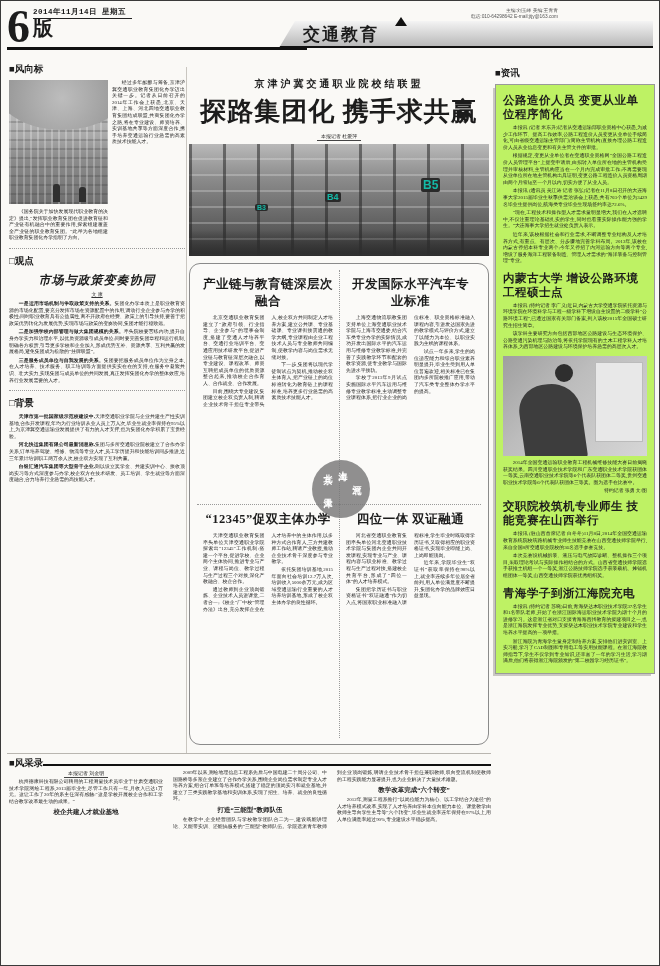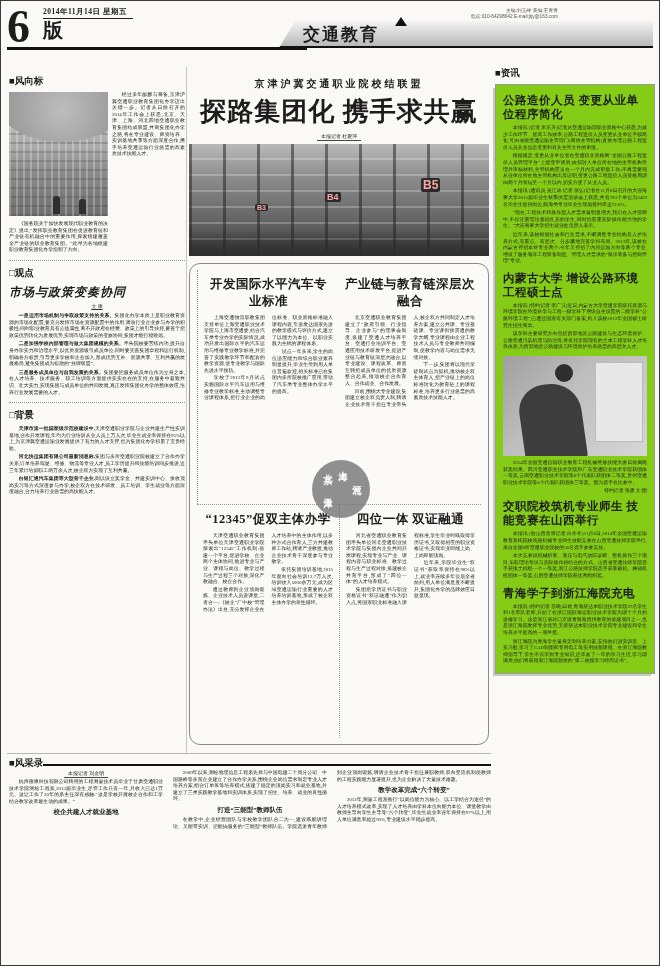--- a/index.html
+++ b/index.html
@@ -5,21 +5,21 @@
   * { margin:0; padding:0; box-sizing:border-box; }
   html,body { background:#e8e6e2; }
   .page {
     position:relative; width:660px; height:966px; margin:0 auto;
     background:#faf9f6; border:1px solid #3a3a3a; overflow:hidden;
     font-family:"Liberation Serif","DejaVu Serif",serif; color:#1c1c1c;
   }
   
   .masthead { position:absolute; top:4px; left:6px; right:6px; height:58px; }
   .big6 { font-family:"Liberation Serif",serif; font-size:46px; font-weight:bold; line-height:44px; float:left; }
-  .pn-right { float:left; margin-left:13px; }
+  .pn-right { float:left; margin-left:3px;font-family:Liberation Mono, monospace; }
   .mh-date { font-size:7.5px; font-weight:bold; border-bottom:1px solid #222; padding:2px 6px 1px 0; letter-spacing:.5px; }
   .ban-zi { font-size:20px; font-weight:bold; line-height:22px; }
   .rule-main { position:absolute; left:0; top:42px; width:300px; height:3px; background:#111; }
   .ribbon { position:absolute; left:272px; right:0; top:16px; height:27px;
     background:linear-gradient(#f4f4f4,#b9b9b9); border-bottom:2.5px solid #111;
     clip-path:polygon(16px 0,100% 0,100% 100%,0 100%); }
   .ribbon-label { position:absolute; left:296px; top:18px; font-size:17px; font-weight:bold; letter-spacing:2px; }
   .ribbon-tri { position:absolute; left:388px; top:12px; width:0; height:0;
     border-left:6px solid transparent; border-right:6px solid transparent; border-bottom:9px solid #111; }
   .staffbox { position:absolute; right:95px; top:3px; width:160px; text-align:right;
@@ -27,72 +27,72 @@
   .brand { position:absolute; right:0; top:0; width:92px; text-align:center; }
   .brand-cn { font-size:17px; font-weight:bold; color:#c22218; letter-spacing:1px;
     font-style:italic; font-family:"Liberation Serif",serif; white-space:nowrap; }
   .brand-en { font-size:5.2px; color:#c22218; letter-spacing:.6px; font-family:"Liberation Sans",sans-serif; margin-top:1px; }
   
   .sec-label { font-size:9.5px; font-weight:bold; font-family:"Liberation Sans",sans-serif; margin:2px 0 4px; }
   .dotted-rule { border-top:1px dotted #999; margin:6px 0; }
   p.body, .caption { font-size:4.9px; line-height:6.6px; text-align:justify; text-indent:2em; color:#222; }
   .vline { position:absolute; top:66px; width:1px; background:#c9c6c0; }
   
-  .col-left { position:absolute; left:8px; top:72px; width:176px; }
+  .col-left { position:absolute; left:8px; top:60px; width:176px; }
   .fx-row { display:flex; gap:4px; }
   .fx-photo-wrap { width:99px; flex:none; }
   .photo-building { width:99px; height:124px; background:
       linear-gradient(180deg,#cfcfcf 0%,#a9a9a9 45%,#8f8f8f 60%,#6f6f6f 100%); position:relative; overflow:hidden; }
   .photo-building:before { content:""; position:absolute; inset:0;
       background:repeating-linear-gradient(90deg,rgba(255,255,255,.25) 0 2px,transparent 2px 7px),
                  repeating-linear-gradient(0deg,rgba(60,60,60,.25) 0 2px,transparent 2px 9px); }
   .pb-dome { position:absolute; left:-12px; top:-30px; width:130px; height:80px; border-radius:50%;
       background:radial-gradient(circle at 50% 60%,#bdbdbd,#8a8a8a); }
   .pb-person { position:absolute; bottom:2px; width:7px; height:18px; background:#2f2f2f; border-radius:3px 3px 0 0; }
   .fx-caption { margin-top:5px; }
   .fx-intro { flex:1; }
   
-  .gd-title { font-size:12px; font-weight:bold; font-style:italic; letter-spacing:1px; margin:3px 0 2px; }
+  .gd-title { text-align:center; font-size:12px; font-weight:bold; font-style:italic; letter-spacing:1px; margin:3px 0 2px; }
   .gd-author { text-align:center; font-size:5px; text-decoration:underline; margin-bottom:4px; color:#333; }
   .lead-b { font-weight:bold; }
   .col-left p.body { margin-bottom:2px; }
   
   .col-center { position:absolute; left:188px; top:64px; width:300px; }
   .kicker { text-align:center; font-size:10px; font-weight:bold; letter-spacing:3px; margin-top:12px; }
   .headline { text-align:center; font-size:26px; font-weight:bold; letter-spacing:1px; margin-top:3px; font-family:"Liberation Serif",serif; }
   .byline { text-align:center; font-size:5px; margin-top:4px; }
   .byline span { border-bottom:1px solid #444; padding:0 4px 1px; }
   .photo-warehouse { margin-top:5px; width:300px; height:112px; position:relative; overflow:hidden;
       background:linear-gradient(180deg,#b9b9b9 0%,#8c8c8c 30%,#5d5d5d 75%,#3c3c3c 100%); }
   .photo-warehouse:before { content:""; position:absolute; inset:0;
       background:repeating-linear-gradient(90deg,rgba(30,30,30,.5) 0 3px,transparent 3px 34px),
                  repeating-linear-gradient(0deg,rgba(235,235,235,.28) 0 2px,transparent 2px 16px); }
   .photo-warehouse:after { content:""; position:absolute; left:0; right:0; bottom:0; height:26px;
       background:linear-gradient(180deg,transparent,#2e2e2e); }
-  .rack-label { position:absolute; color:#fca5a5; background:#2a2a2a; font-family:"Liberation Sans",sans-serif;
+  .rack-label { position:absolute; color:#14b8a6; background:#2a2a2a; font-family:"Liberation Sans",sans-serif;
       font-weight:bold; padding:0 2px; border-radius:2px; }
   .artbox { margin-top:7px; width:300px; height:482px; border:1.2px solid #8a8a8a; border-radius:11px;
       position:relative; padding:6px 7px; background:#fbfaf8; }
   .artgrid { display:grid; grid-template-columns:1fr 1fr; grid-template-rows:1fr 1fr; height:100%; }
   .cell { padding:4px 6px; position:relative; }
   .cell-r { border-left:1px dotted #9a9a9a; }
   .cell-b { border-top:1px dotted #9a9a9a; }
   .art-title { text-align:center; font-size:12.5px; font-weight:bold; letter-spacing:.5px; margin:2px 0 5px; }
   .twocol { column-count:2; column-gap:7px; height:calc(100% - 24px); overflow:hidden; }
   .twocol p { margin-bottom:1px; }
   .seal { position:absolute; left:122px; top:196px; width:58px; height:58px; border-radius:50%;
       background:rgba(120,120,120,.82); color:#fff; z-index:5; }
   .seal span { position:absolute; font-size:9px; font-weight:bold; writing-mode:vertical-rl; letter-spacing:1px; }
   .seal .s0 { left:9px;  top:7px; }
   .seal .s1 { left:24px; top:4px; }
   .seal .s2 { left:9px;  top:31px; }
   .seal .s3 { left:38px; top:18px; }
   
   .col-right { position:absolute; left:494px; top:64px; width:160px; }
-  .zx-box { border:1px solid #9a9a9a; box-shadow:-3px 3px 0 -1px #c9c7c2; padding:8px 7px 6px; background:#84cc16; }
+  .zx-box { border:1px solid #9a9a9a; box-shadow:-3px 3px 0 -1px #c9c7c2; padding:8px 7px 6px; background:#bef264; }
   .zx-title { font-size:11.5px; font-weight:bold; line-height:14px; letter-spacing:.5px; margin:6px 0 4px; }
   .zx-title:first-child { margin-top:0; }
   .zx-box p.body { margin-bottom:2px; }
   .zx-photo { width:100%; height:100px; margin:5px 0 4px; position:relative; overflow:hidden;
       background:linear-gradient(135deg,#9f9f9f 0%,#bdbdbd 40%,#d6d6d6 100%); }
   .zx-photo .fig { position:absolute; left:18px; bottom:-6px; width:62px; height:78px; border-radius:26px 30px 4px 4px;
       background:#3d3d3d; transform:rotate(-8deg); }
   .zx-photo .head { position:absolute; left:52px; top:8px; width:18px; height:18px; border-radius:50%; background:#2e2e2e; }
   .zx-photo .board { position:absolute; right:4px; top:6px; width:48px; height:80px; background:#e8e8e8;
       border:1px solid #bbb; }
@@ -169,34 +169,34 @@
     <div class="byline"><span>本报记者 杜爱萍</span></div>
 
     <div class="photo-warehouse">
       <span class="rack-label" style="left:66px; top:60px; font-size:7px;">B3</span>
       <span class="rack-label" style="left:136px; top:48px; font-size:9px;">B4</span>
       <span class="rack-label" style="left:232px; top:34px; font-size:12px;">B5</span>
     </div>
 
     <div class="artbox">
       <div class="artgrid">
+        <div class="cell">
+          <div class="art-title">产业链与教育链深层次融合</div>
+          <div class="twocol">
+            <p class="body">北京交通职业教育集团建立了“政府引领、行业指导、企业参与”的理事会制度,搭建了交通人才培养平台、交通行业培训平台、交通应用技术研发平台,促进产业链与教育链深层次融合,以专业建设、课程改革、师资互聘把成员单位的优质资源整合起来,推动校企合作育人、合作就业、合作发展。</p>
+            <p class="body">目前,围绕大专业建设,集团建立校企双负责人制,聘请企业技术骨干担任专业带头人,校企双方共同制定人才培养方案,建立公共课、专业基础课、专业课衔接贯通的教学大纲,专业课程由企业工程技术人员与专业教师共同编制,使教学内容与岗位需求无缝对接。</p>
+            <p class="body">下一步,集团将以现代学徒制试点为契机,推动校企双主体育人,把产业链上的岗位标准转化为教育链上的课程标准,培养更多行业急需的高素质技术技能人才。</p>
+          </div>
+        </div>
         <div class="cell cell-r">
           <div class="art-title">开发国际水平汽车专业标准</div>
           <div class="twocol">
             <p class="body">上海交通物流职教集团支持单位上海交通职业技术学院与上海市交通委,结合汽车类专业办学的实际情况,成功开发出国际水平的汽车运用与维修专业教学标准,并完善了实践教学环节和配套的教学资源,使专业教学与国际先进水平接轨。</p>
             <p class="body">学校于2013年9月试点实施国际水平汽车运用与维修专业教学标准,主动调整专业课程体系,把行业企业的岗位标准、职业资格标准融入课程内容,引进发达国家先进的教学模式与评价方式,建立了以能力为本位、以职业实践为主线的课程体系。</p>
             <p class="body">试点一年多来,学生的岗位适应能力和综合职业素养明显提升,毕业生受到用人单位普遍欢迎,相关标准已在集团内多所院校推广应用,带动了汽车类专业整体办学水平的提高。</p>
-          </div>
-        </div>
-        <div class="cell">
-          <div class="art-title">产业链与教育链深层次融合</div>
-          <div class="twocol">
-            <p class="body">北京交通职业教育集团建立了“政府引领、行业指导、企业参与”的理事会制度,搭建了交通人才培养平台、交通行业培训平台、交通应用技术研发平台,促进产业链与教育链深层次融合,以专业建设、课程改革、师资互聘把成员单位的优质资源整合起来,推动校企合作育人、合作就业、合作发展。</p>
-            <p class="body">目前,围绕大专业建设,集团建立校企双负责人制,聘请企业技术骨干担任专业带头人,校企双方共同制定人才培养方案,建立公共课、专业基础课、专业课衔接贯通的教学大纲,专业课程由企业工程技术人员与专业教师共同编制,使教学内容与岗位需求无缝对接。</p>
-            <p class="body">下一步,集团将以现代学徒制试点为契机,推动校企双主体育人,把产业链上的岗位标准转化为教育链上的课程标准,培养更多行业急需的高素质技术技能人才。</p>
           </div>
         </div>
         <div class="cell cell-b">
           <div class="art-title">“12345”促双主体办学</div>
           <div class="twocol">
             <p class="body">天津交通职业教育集团牵头单位天津交通职业学院探索出“12345”工作机制:搭建一个平台,促进学校、企业两个主体协同,推进专业与产业、课程与岗位、教学过程与生产过程三个对接,深化产教融合、校企合作。</p>
             <p class="body">通过教师到企业顶岗锻炼、企业技术人员进课堂,二者合一;《校企“厂中校”管理办法》出台,充分发挥企业在人才培养中的主体作用,以多种方式合作育人,三方共建教师工作站,聘请产业教授,推动企业技术骨干深度参与专业教学。</p>
             <p class="body">依托集团培训基地,2015年面向社会培训12.7万人次,培训收入5000余万元,成为区域交通运输行业重要的人才培养培训基地,形成了校企双主体办学的良性循环。</p>
           </div>
         </div>

